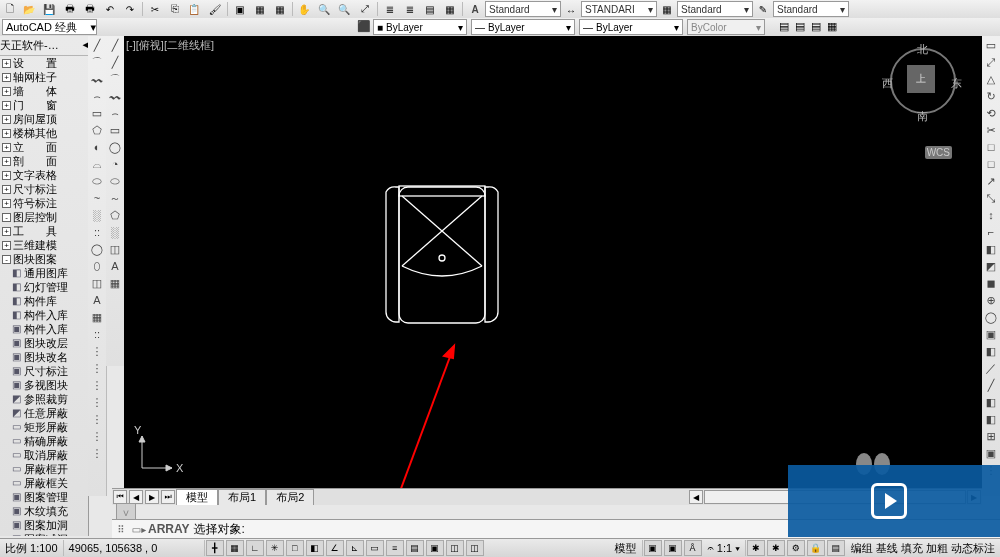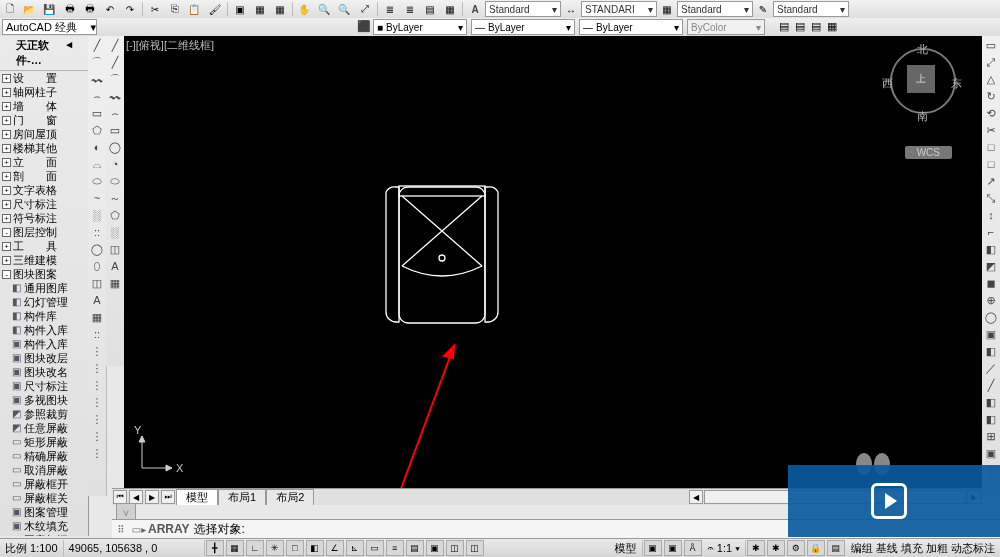--- a/index.html
+++ b/index.html
@@ -65,23 +65,23 @@
   .left-panel {
     position: absolute;
     top: 36px; left: 0;
     width: 88px; height: 500px;
     background: linear-gradient(#eaeaea,#e0e0e0);
     border-right: 1px solid #9a9a9a;
     overflow: hidden;
   }
   .left-panel .panel-title {
     font-size: 11px;
-    padding: 2px 16px;
+    padding: 2px 0;
     border-bottom: 1px solid #b5b5b5;
-    display: flex; justify-content: space-between; font-weight: bold;
+    display: flex; justify-content: space-between;
   }
   .tree {
     font-size: 11px;
     color: #000;
   }
   .tree .item {
     padding: 0 2px 0 4px;
     height: 14px; line-height: 14px;
     display: flex; align-items: center;
   }
@@ -145,21 +145,21 @@
     position:absolute;top:25px;left:25px;width:28px;height:28px;
     background:#666;display:flex;align-items:center;justify-content:center;
     color:#ddd;font-size:10px;
   }
   .viewcube .n{position:absolute;top:2px;left:35px;font-size:11px;}
   .viewcube .s{position:absolute;bottom:-4px;left:35px;font-size:11px;}
   .viewcube .e{position:absolute;top:36px;right:0;font-size:11px;}
   .viewcube .w{position:absolute;top:36px;left:0;font-size:11px;}
   .wcs-badge{
     position:absolute;top:110px;right:30px;
-    background:#777;color:#ccc;padding:1px 12px;font-size:10px;border-radius:2px;
+    background:#777;color:#ccc;padding:1px 2px;font-size:10px;border-radius:2px;
   }
 
   .tabstrip{
     position:absolute;
     top: 488px; left: 112px; right: 18px; height: 16px;
     background:#e0e0e0;
     border-top:1px solid #999;
     display:flex;align-items:center;
     font-size:11px;
   }

